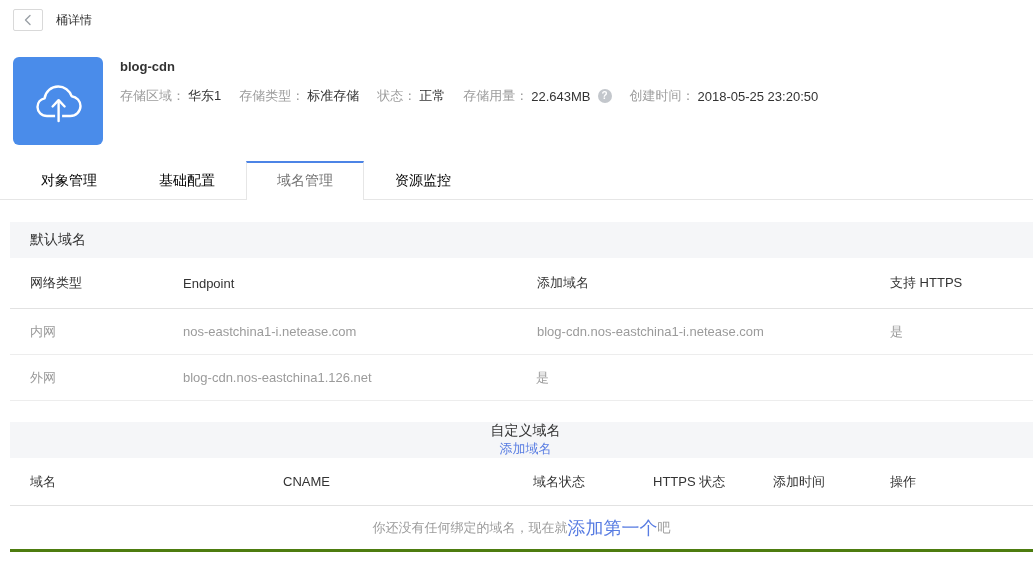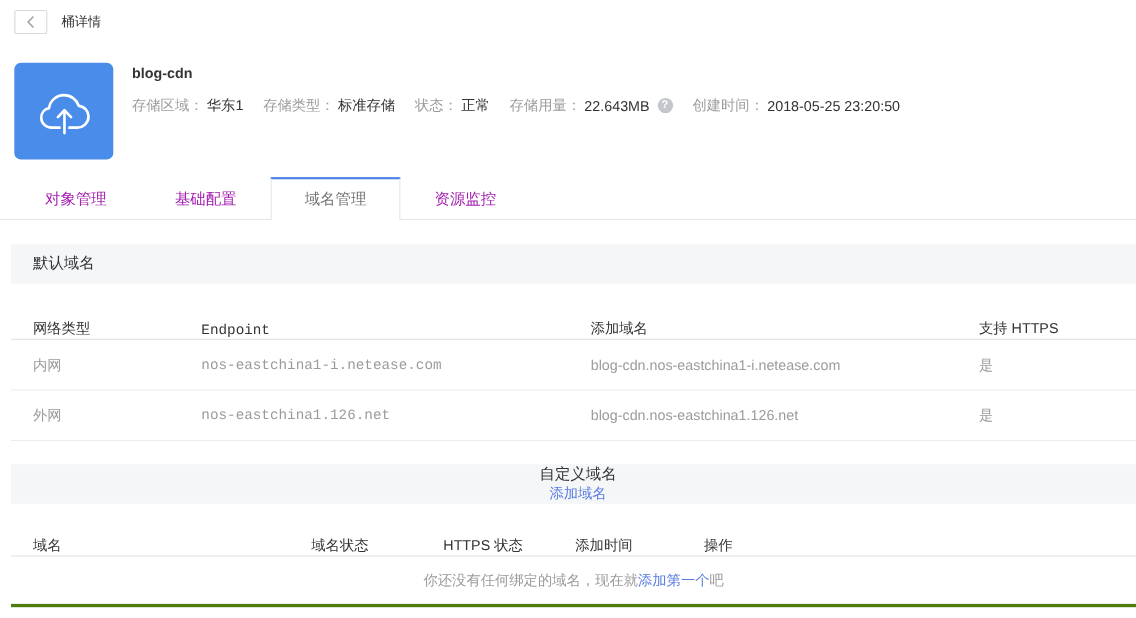--- a/index.html
+++ b/index.html
@@ -22,50 +22,50 @@
   .meta-item { display:flex; align-items:center; margin-right:18px; white-space:nowrap; }
   .meta-label { color:#9c9c9c; }
   .meta-value { color:#333; margin-left:3px; }
   .help-icon { width:14px; height:14px; border-radius:50%; background:#c3c7cc; color:#fff;
     font-size:10px; font-weight:bold; line-height:14px; text-align:center; margin-left:7px; cursor:pointer; }
 
   
   .tabs { display:flex; margin-top:16px; padding-left:10px; height:39px;
     border-bottom:1px solid #e6e6e6; }
   .tab { width:118px; text-align:center; line-height:38px; font-size:14px;
-    color:#a21caf; cursor:pointer; }
+    color:#000000; cursor:pointer; }
   .tab.active { height:39px; margin-bottom:-1px; background:#fff; color:#737373;
     border:1px solid #e6e6e6; border-bottom:none; border-top:2px solid #4c84e6; line-height:35px; }
 
   
   .section-bar { margin:22px 0 0 10px; width:1023px; height:36px; background:#f5f6f8;
     display:flex; align-items:center; justify-content:space-between;
     padding:0 12px 0 20px; font-size:14px; color:#333; }
   .section-bar.second { margin-top:21px;flex-direction:column; }
   .link { color:#587ce2; cursor:pointer; text-decoration:none; font-size:13px; }
 
   
   .table { margin-left:10px; width:1023px; font-size:13px; }
-  .thead { display:flex; align-items:flex-end; height:51px; border-bottom:1px solid #e2e2e2; color:#333; }
+  .thead { display:flex; align-items:center; height:51px; border-bottom:1px solid #e2e2e2; color:#333; }
   .trow  { display:flex; align-items:center; height:46px; border-bottom:1px solid #ededed; color:#9b9b9b; }
   .thead.t2 { height:48px; }
   .cell { white-space:nowrap; overflow:hidden; }
   .t1c1 { width:173px; padding-left:20px; }
-  .t1c2 { width:354px;font-family:Liberation Mono, monospace; }
+  .t1c2 { width:354px; }
   .t1c3 { width:353px; }
   .t1c4 { width:143px; }
   .t2c1 { width:273px; padding-left:20px; }
   .t2c2 { width:250px; }
   .t2c3 { width:120px; }
   .t2c4 { width:120px; }
   .t2c5 { width:117px; }
   .t2c6 { width:143px; }
   .empty-row { height:46px; border-bottom:3px solid #4d7c0f; display:flex;
     align-items:center; justify-content:center; color:#9b9b9b; font-size:13px; }
-  .empty-row .link { font-size:13px;text-align:right; }
+  .empty-row .link { font-size:18px;text-align:right; }
 </style>
 </head>
 <body>
 
 <div class="topbar">
   <div class="back-btn">
     <span style="display:flex;">
       <svg width="12" height="14" viewBox="0 0 12 14">
           <polyline points="8,2.5 3.5,7 8,11.5" fill="none" stroke="#9aa0a6" stroke-width="1.4" stroke-linecap="round" stroke-linejoin="round"></polyline>
         </svg>
@@ -132,34 +132,34 @@
     <div class="cell t1c4">支持 HTTPS</div>
   </div>
   <div class="trow">
     <div class="cell t1c1">内网</div>
     <div class="cell t1c2">nos-eastchina1-i.netease.com</div>
     <div class="cell t1c3">blog-cdn.nos-eastchina1-i.netease.com</div>
     <div class="cell t1c4">是</div>
   </div>
   <div class="trow">
     <div class="cell t1c1">外网</div>
-    <div class="cell t1c2">nos-eastchina1.126.net</div>
     <div class="cell t1c3">blog-cdn.nos-eastchina1.126.net</div>
     <div class="cell t1c4">是</div>
   </div>
 </div>
 
 <div class="section-bar second">
   <span>自定义域名</span>
   <a class="link">添加域名</a>
 </div>
 
 <div class="table">
   <div class="thead t2">
     <div class="cell t2c1">域名</div>
+    <div class="cell t2c2">CNAME</div>
     <div class="cell t2c3">域名状态</div>
     <div class="cell t2c4">HTTPS 状态</div>
     <div class="cell t2c5">添加时间</div>
     <div class="cell t2c6">操作</div>
   </div>
   <div class="empty-row">
     <span>你还没有任何绑定的域名，现在就</span>
       <a class="link">添加第一个</a>
       <span>吧</span>
   </div>

